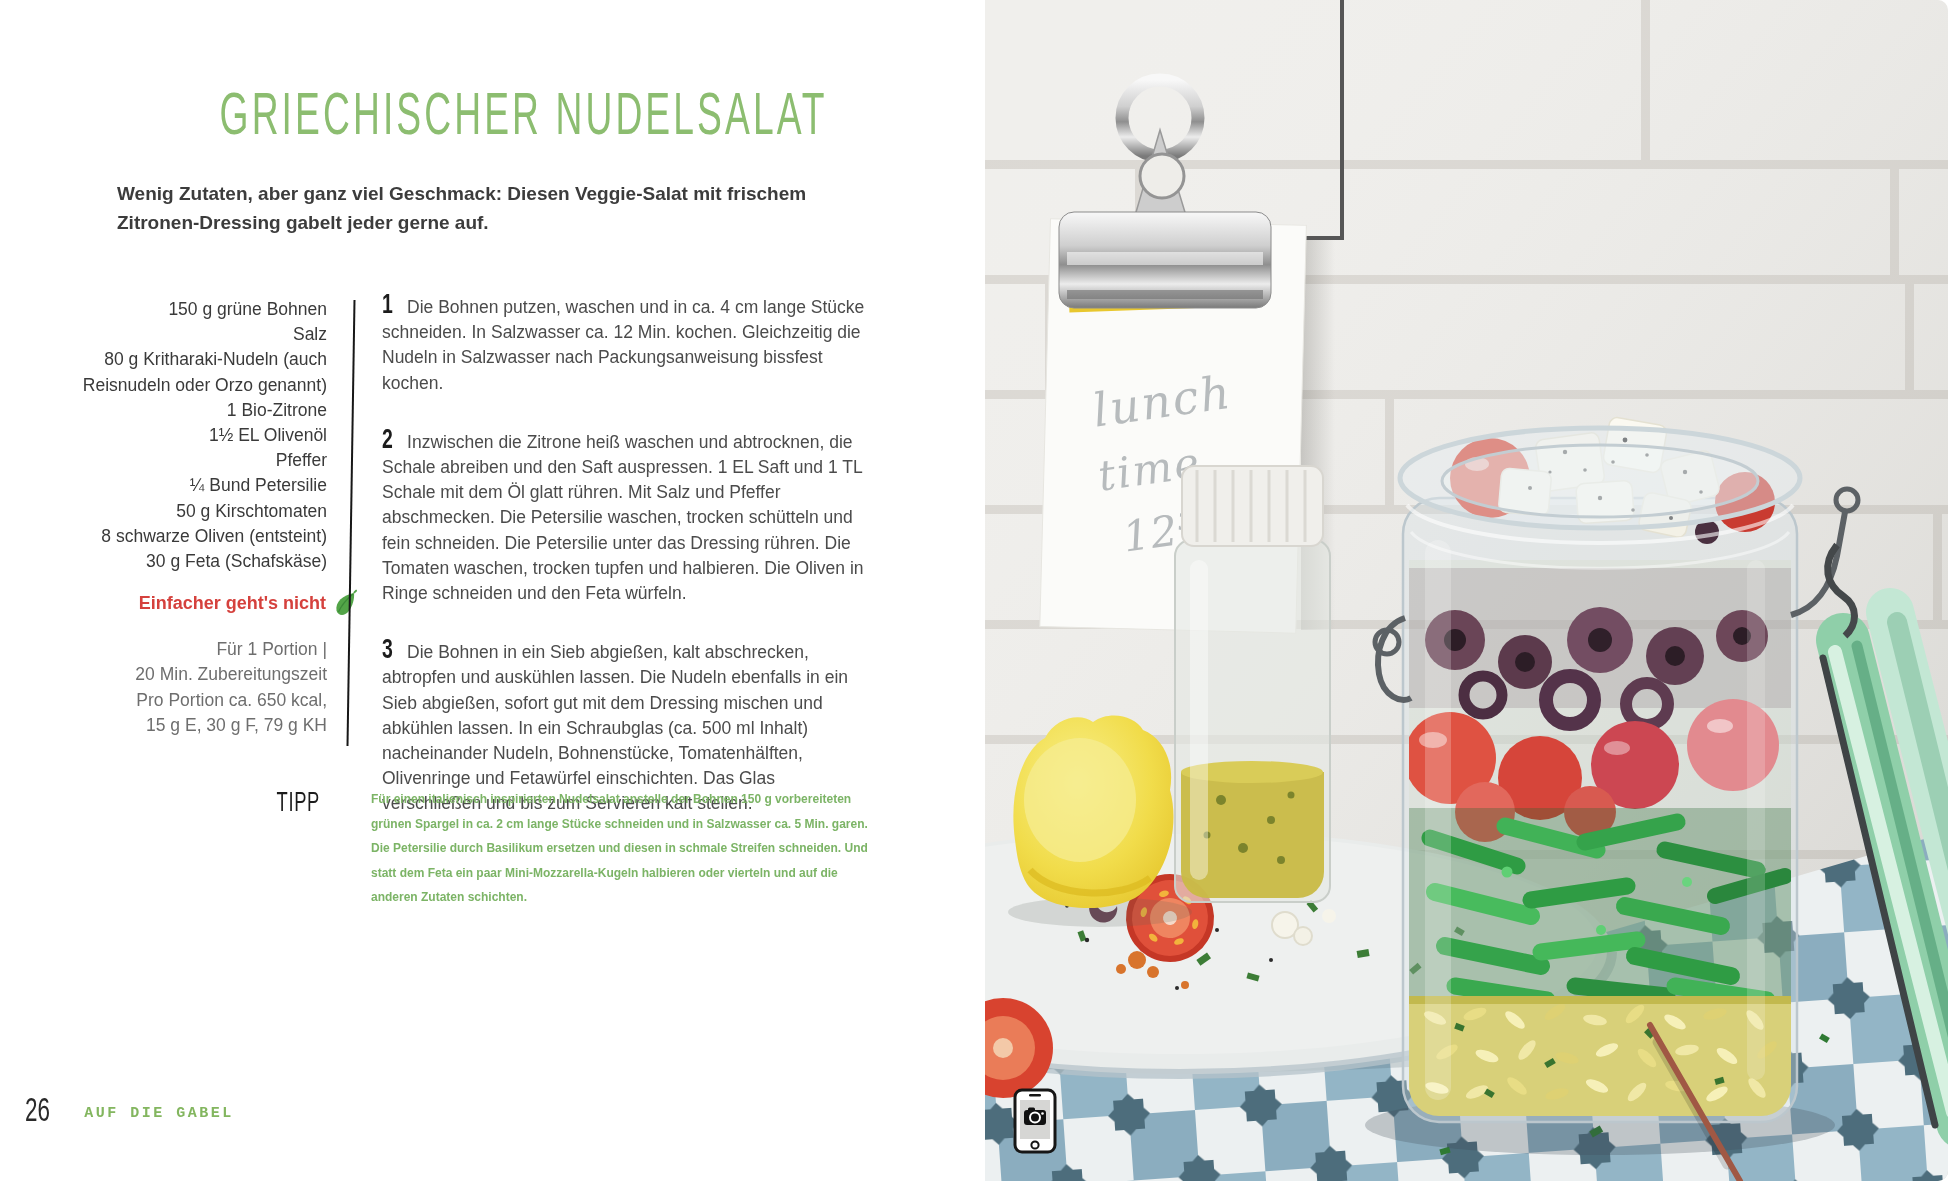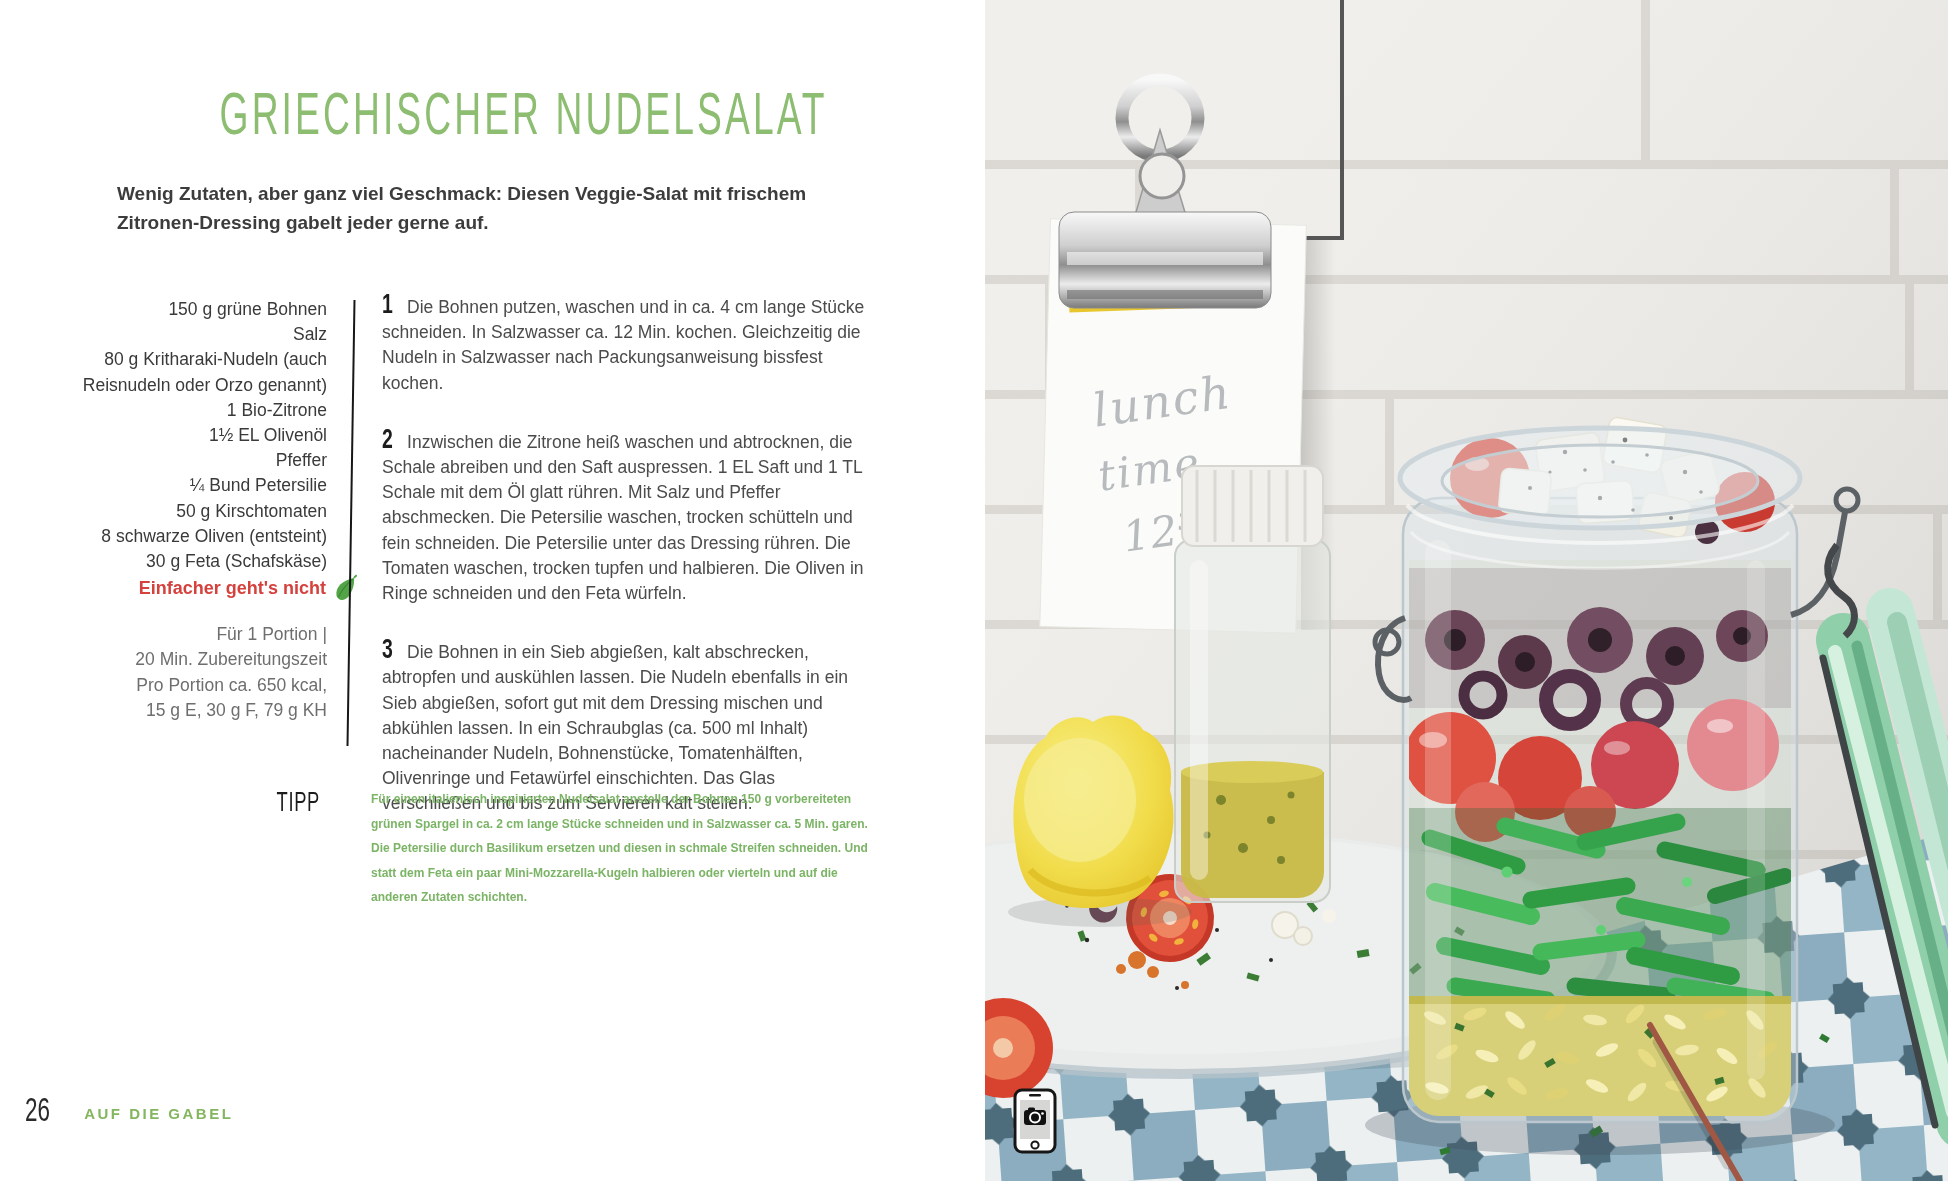--- a/index.html
+++ b/index.html
@@ -1,30 +1,30 @@
 <!DOCTYPE html>
 <html><head>
 <meta charset="utf-8">
 <style>
   html,body{margin:0;padding:0;background:#ffffff;}
   .book{position:relative;width:1948px;height:1181px;background:#ffffff;overflow:hidden;
-        font-family:"Liberation Sans",sans-serif;}
+        font-family:"Liberation Sans",sans-serif;border-radius:10px;}
   .page-left{position:absolute;left:0;top:0;width:985px;height:1181px;background:#ffffff;}
   .page-right{position:absolute;left:985px;top:0;width:963px;height:1181px;}
   .page-right svg{display:block;}
 
   .title{position:absolute;left:60px;top:84px;width:840px;text-align:center;
          font-size:60px;font-weight:400;color:#8cbd70;letter-spacing:5px;line-height:1;
          transform:scaleX(.62);transform-origin:center;white-space:nowrap;}
   .subtitle{position:absolute;left:117px;top:180px;width:740px;text-align:left;
             font-size:19px;font-weight:700;color:#3c3c3c;line-height:1.5;}
 
   .left-col{position:absolute;left:27px;top:297px;width:300px;text-align:right;}
   .ing{font-size:17.5px;line-height:25.2px;color:#3a3a3a;}
-  .claim{margin-right:-30px;display:flex;justify-content:flex-end;align-items:center;gap:7px;}
+  .claim{margin-top:15px;margin-right:-30px;display:flex;justify-content:flex-end;align-items:center;gap:7px;}
   .claim-text{font-size:18px;font-weight:700;color:#d5413d;}
   .serving{margin-top:20px;font-size:17.5px;line-height:25.2px;color:#6e6e6e;}
 
   .divider{position:absolute;left:350px;top:300px;width:2px;height:446px;background:#171717;
            transform:rotate(.9deg);}
 
   .steps{position:absolute;left:382px;top:291px;width:490px;}
   .step{margin:0 0 30px 0;font-size:17.5px;line-height:25.2px;color:#4b4b4b;}
   .step .num{display:inline-block;font-size:27px;font-weight:700;color:#1c1c1c;
              transform:scaleX(.72);transform-origin:left bottom;margin-right:10px;line-height:1;}
@@ -32,21 +32,21 @@
   .tip-label{position:absolute;left:230px;top:789px;width:116px;text-align:center;}
   .tip-label span{display:inline-block;font-size:27px;font-weight:400;color:#1c1c1c;
                   letter-spacing:1px;transform:scaleX(.68);transform-origin:right center;line-height:1;}
   .tip-text{position:absolute;left:371px;top:787px;width:505px;font-size:12px;font-weight:700;
             color:#7cb466;line-height:24.6px;}
 
   .footer{position:absolute;left:25px;top:1093px;height:40px;}
   .page-num{display:inline-block;font-size:33px;font-weight:400;color:#2a2a2a;
             transform:scaleX(.68);transform-origin:left bottom;vertical-align:bottom;line-height:1;}
   .footer-cat{display:inline-block;margin-left:18px;margin-bottom:4px;font-size:15px;font-weight:700;
-              color:#83b65f;letter-spacing:2.5px;vertical-align:bottom;}
+              color:#83b65f;letter-spacing:2.5px;vertical-align:bottom;font-family:Liberation Mono, monospace;}
 </style>
 </head>
 <body>
 
 <div class="book">
 
   <div class="page-left">
 
     <div class="title">GRIECHISCHER NUDELSALAT</div>
     <div class="subtitle">Wenig Zutaten, aber ganz viel Geschmack: Diesen Veggie-Salat mit frischem Zitronen-Dressing gabelt jeder gerne auf.</div>

